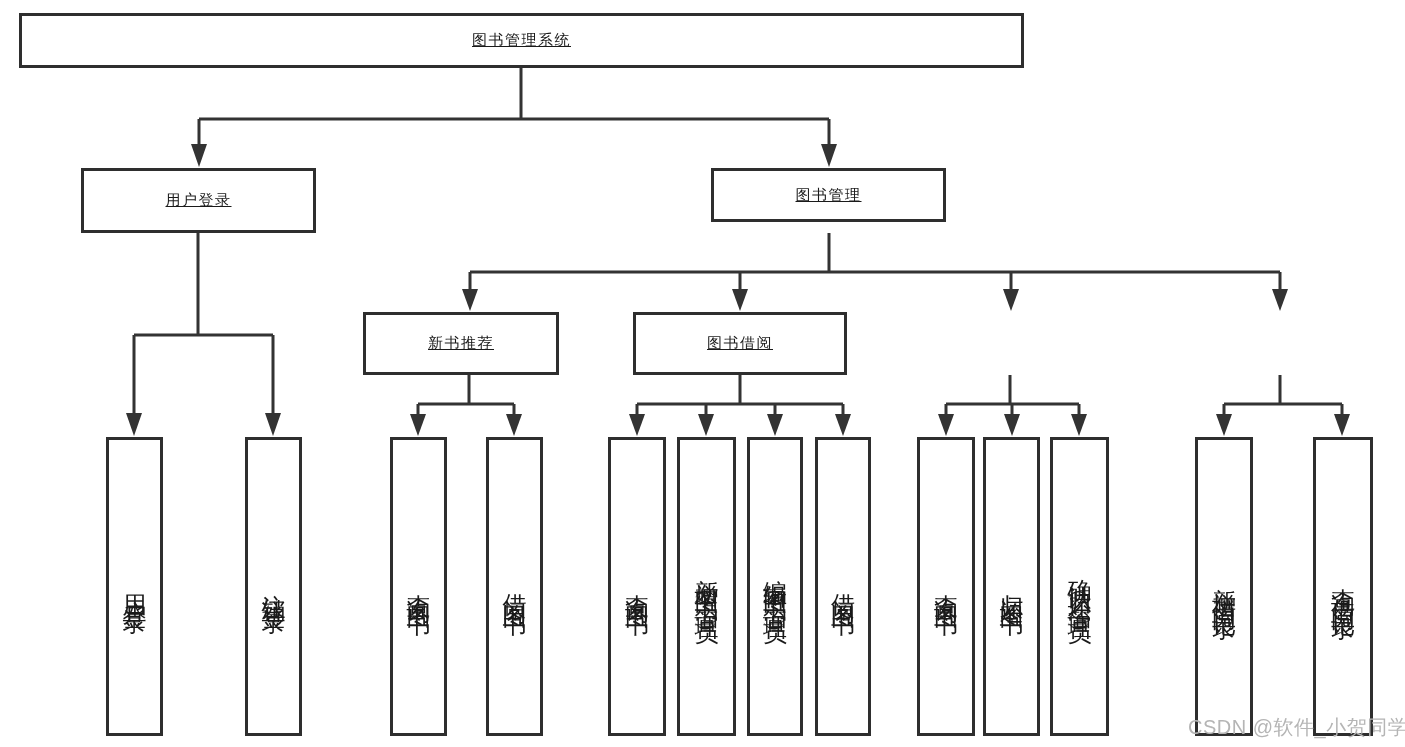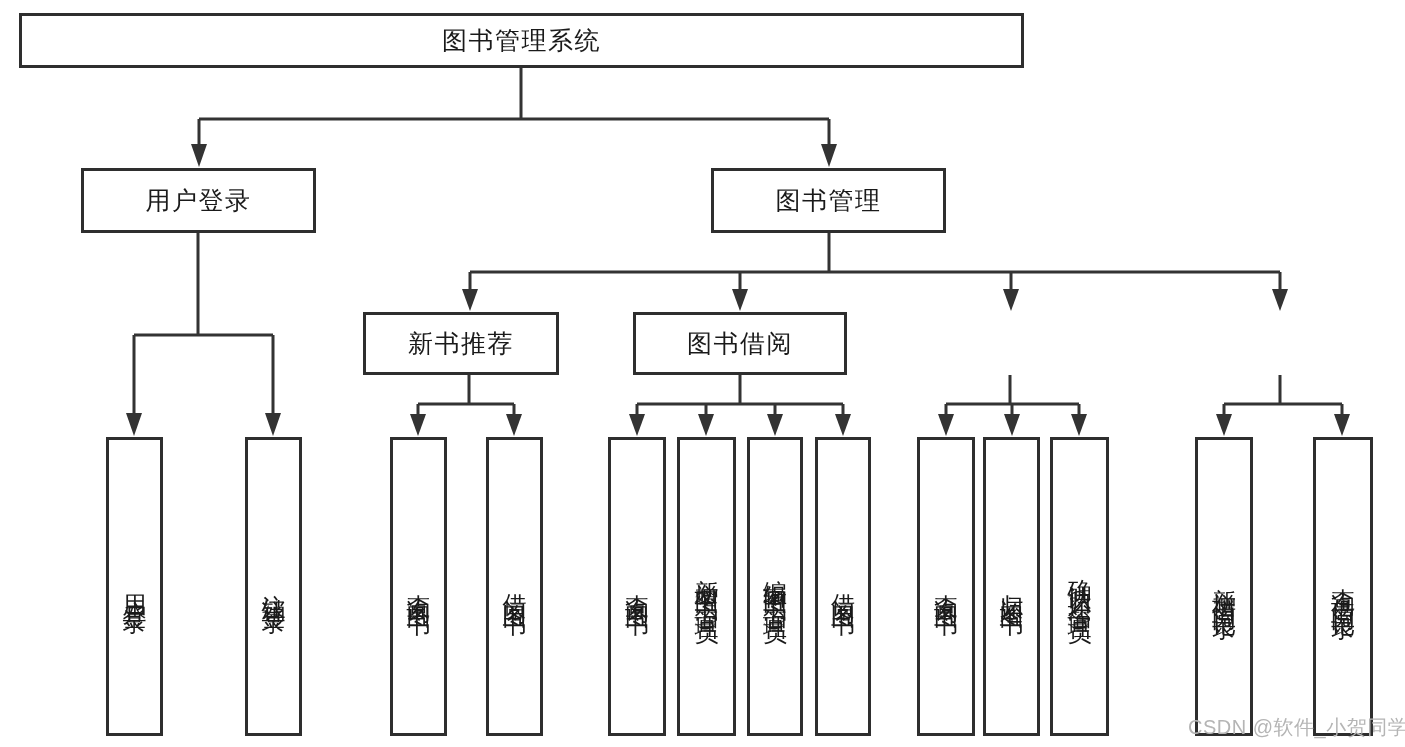--- a/index.html
+++ b/index.html
@@ -16,24 +16,25 @@
   .box {
     position:absolute;
     box-sizing:border-box;
     border:3px solid #2e2e2e;
     background:#ffffff;
     display:flex;
     align-items:center;
     justify-content:center;
   }
   .hlabel {
-    font-size:25px;
+    font-size:15px;
     color:#1a1a1a;
     letter-spacing:1.5px;
     white-space:nowrap;
+    text-decoration:underline;
   }
   .vlabel {
     writing-mode:vertical-rl;
     text-orientation:mixed;
     font-size:24px;
     line-height:1;
     letter-spacing:6px;
     color:#1a1a1a;
   }
   #watermark {
@@ -94,21 +95,21 @@
     </g>
   </svg>
 
   <div class="box" style="left:19px;top:13px;width:1005px;height:55px">
     <span class="hlabel">图书管理系统</span>
   </div>
 
   <div class="box" style="left:81px;top:168px;width:235px;height:65px">
     <span class="hlabel">用户登录</span>
   </div>
-  <div class="box" style="left:711px;top:168px;width:235px;height:65px">
+  <div class="box" style="left:711px;top:168px;width:235px;height:54px">
     <span class="hlabel">图书管理</span>
   </div>
 
   <div class="box" style="left:363px;top:312px;width:196px;height:63px">
     <span class="hlabel">新书推荐</span>
   </div>
   <div class="box" style="left:633px;top:312px;width:214px;height:63px">
     <span class="hlabel">图书借阅</span>
   </div>
 

